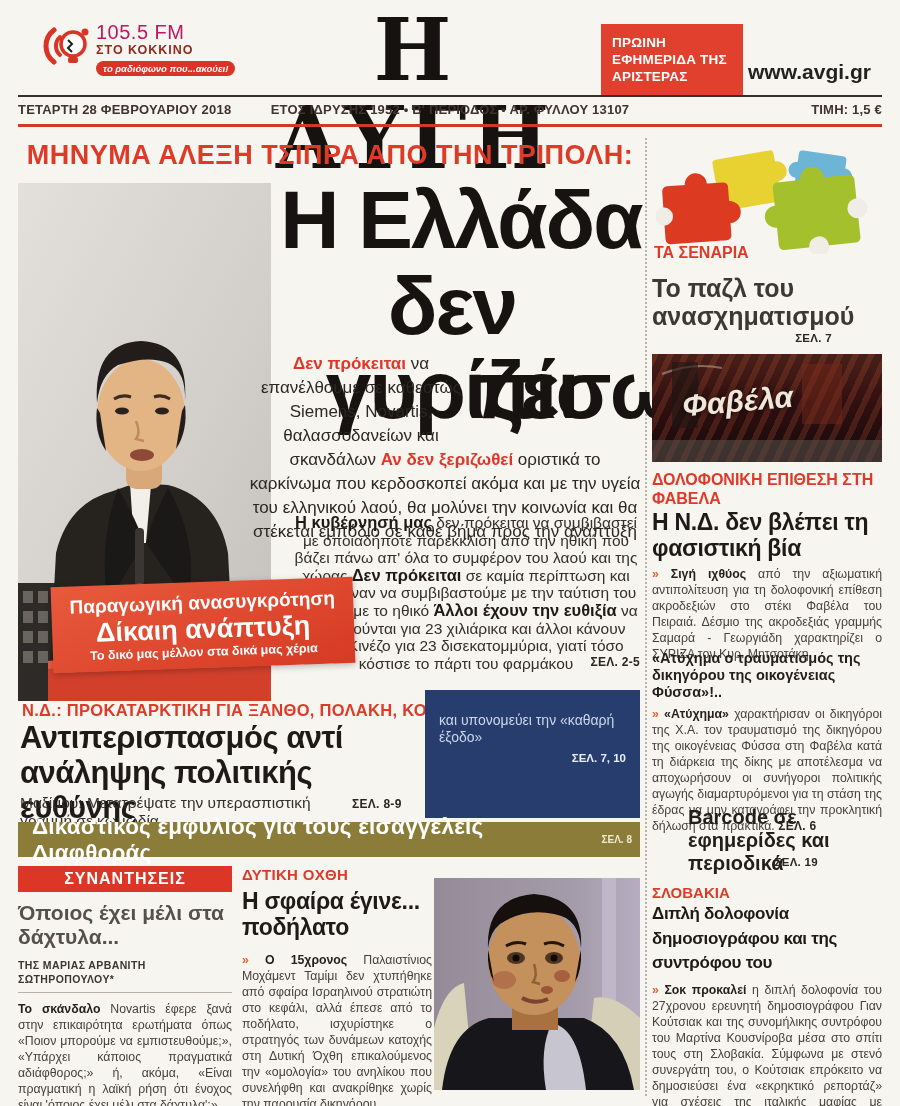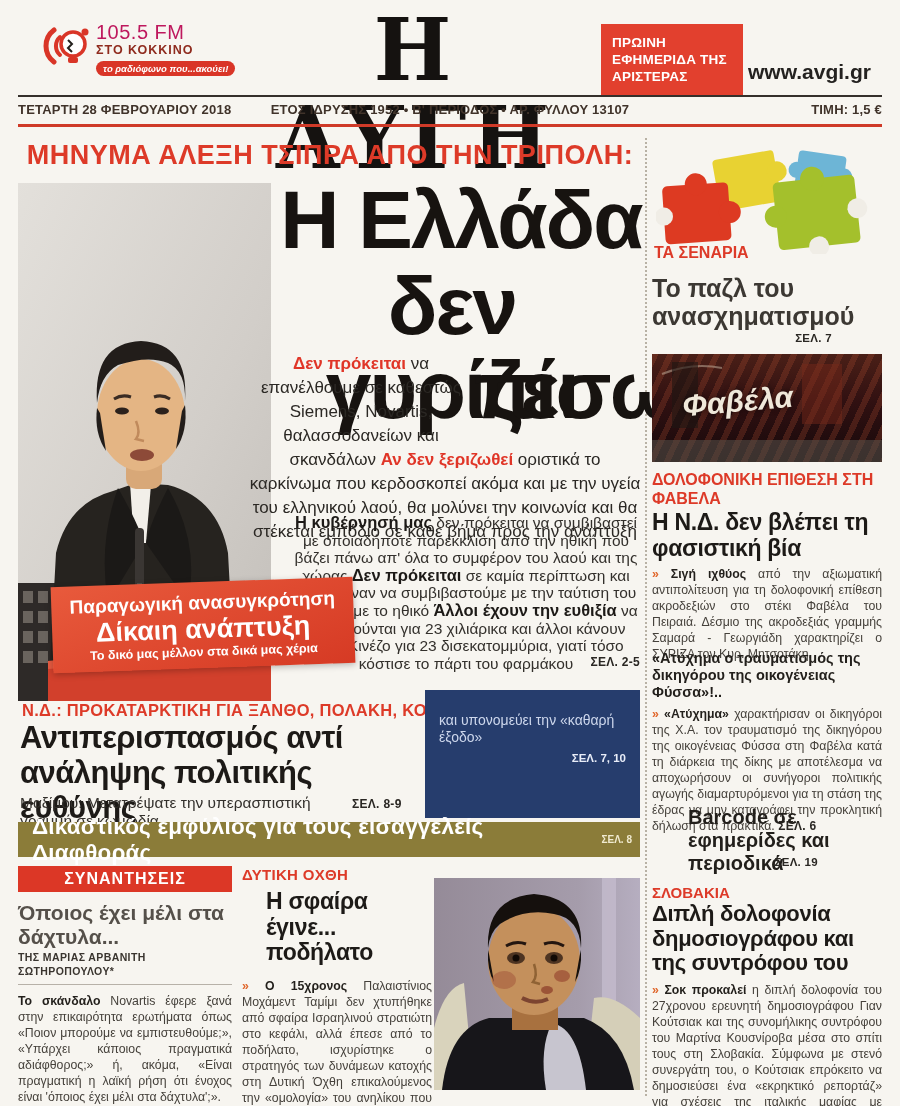--- a/index.html
+++ b/index.html
@@ -44,21 +44,21 @@
   .blue-box{background:var(--navy);color:#fff;padding:13px 14px 10px;}
   .blue-box .t{font-size:22px;line-height:25px;font-weight:800;}
   .blue-box .s{font-size:14px;line-height:17px;color:#cdd7ec;margin-top:9px;}
   .blue-box .p{color:#e8edf8;font-size:11.5px;font-weight:800;text-align:right;margin-top:6px;}
   .olive-bar{background:var(--olive);color:#fff;display:flex;align-items:center;padding:0 8px 0 14px;}
   .olive-bar .t{font-size:22.5px;font-weight:800;letter-spacing:.2px;flex:1;}
   .olive-bar .p{font-size:10px;font-weight:800;color:#f0ead0;}
   
   .meet-head{background:#dc3726;color:#fff;font-weight:800;font-size:16px;letter-spacing:1px;text-align:center;padding:4px 0;}
   .meet-title{font-size:21px;line-height:24px;color:#55504a;font-weight:700;margin-top:9px;}
-  .meet-by{font-size:10.5px;font-weight:800;color:#3a352f;letter-spacing:.4px;line-height:13.5px;margin-top:2px;padding-bottom:6px;border-bottom:1px solid #b7b1a8;}
+  .meet-by{font-size:10.5px;font-weight:800;color:#3a352f;letter-spacing:.4px;line-height:13.5px;margin-top:10px;padding-bottom:6px;border-bottom:1px solid #b7b1a8;}
   .small-body{font-size:12.3px;line-height:16px;color:#45413b;}
   .small-body .chev{color:var(--chev);font-weight:800;}
   .small-body b{color:#221f1b;}
   
   .sec-kicker{font-size:15px;letter-spacing:.3px;}
   .sec-h{font-size:23px;line-height:25.5px;font-weight:800;color:#1d1a17;letter-spacing:-.3px;}
   .subhead{font-size:14.5px;line-height:17px;font-weight:800;color:#221f1b;}
   .dotted-sep{border-left:2px dotted #b8b1a4;}
   .photo-frame{overflow:hidden;}
 </style>
@@ -179,21 +179,21 @@
 <div class="abs" style="left:18px;top:866px;width:214px;">
   <div class="meet-head">ΣΥΝΑΝΤΗΣΕΙΣ</div>
   <div class="meet-title">Όποιος έχει μέλι στα δάχτυλα...</div>
   <div class="meet-by">ΤΗΣ ΜΑΡΙΑΣ ΑΡΒΑΝΙΤΗ ΣΩΤΗΡΟΠΟΥΛΟΥ*</div>
   <p class="small-body just" style="margin-top:8px;"><b>Το σκάνδαλο</b><span> Novartis έφερε ξανά στην επικαιρότητα ερωτήματα όπως «Ποιον μπορούμε να εμπιστευθούμε;», «Υπάρχει κάποιος πραγματικά αδιάφθορος;» ή, ακόμα, «Είναι πραγματική η λαϊκή ρήση ότι ένοχος είναι 'όποιος έχει μέλι στα δάχτυλα';».</span></p>
 
 </div>
 
 <div class="abs" style="left:242px;top:866px;width:190px;">
   <div class="kicker sec-kicker">ΔΥΤΙΚΗ ΟΧΘΗ</div>
-  <div class="sec-h" style="margin-top:6px;margin-left:24px;">Η σφαίρα έγινε... ποδήλατο</div>
+  <div class="sec-h" style="margin-top:6px;">Η σφαίρα έγινε... ποδήλατο</div>
   <p class="small-body just" style="margin-top:12px;"><span class="chev">»</span> <b>Ο 15χρονος</b><span> Παλαιστίνιος Μοχάμεντ Ταμίμι δεν χτυπήθηκε από σφαίρα Ισραηλινού στρατιώτη στο κεφάλι, αλλά έπεσε από το ποδήλατο, ισχυρίστηκε ο στρατηγός των δυνάμεων κατοχής στη Δυτική Όχθη επικαλούμενος την «ομολογία» του ανηλίκου που συνελήφθη και ανακρίθηκε χωρίς την παρουσία δικηγόρου.</span></p>
 
 </div>
 
 <div class="abs photo-frame" style="left:434px;top:878px;width:206px;height:212px;">
   <svg width="206" height="212" viewBox="0 0 206 212">
     <defs>
       <linearGradient id="bg2" x1="0" y1="0" x2="1" y2="0">
         <stop offset="0" stop-color="#958b98"></stop>
           <stop offset=".7" stop-color="#a59cab"></stop>
@@ -273,14 +273,14 @@
 <div class="abs kicker" style="left:652px;top:470px;width:230px;font-size:16px;line-height:19px;">ΔΟΛΟΦΟΝΙΚΗ ΕΠΙΘΕΣΗ ΣΤΗ ΦΑΒΕΛΑ</div>
 <div class="abs sec-h" style="left:652px;top:510px;width:220px;">Η Ν.Δ. δεν βλέπει τη φασιστική βία</div>
 <p class="abs small-body just" style="left:652px;top:566px;width:230px;"><span class="chev">»</span> <b>Σιγή ιχθύος</b><span> από την αξιωματική αντιπολίτευση για τη δολοφονική επίθεση ακροδεξιών στο στέκι Φαβέλα του Πειραιά. Δέσμιο της ακροδεξιάς γραμμής Σαμαρά - Γεωργιάδη χαρακτηρίζει ο ΣΥΡΙΖΑ τον Κυρ. Μητσοτάκη.</span></p>
 <div class="abs subhead" style="left:652px;top:650px;width:225px;">«Ατύχημα ο τραυματισμός της δικηγόρου της οικογένειας Φύσσα»!..</div>
 <p class="abs small-body just" style="left:652px;top:706px;width:230px;"><span class="chev">»</span> <b>«Ατύχημα»</b><span> χαρακτήρισαν οι δικηγόροι της Χ.Α. τον τραυματισμό της δικηγόρου της οικογένειας Φύσσα στη Φαβέλα κατά τη διάρκεια της δίκης με αποτέλεσμα να αποχωρήσουν οι συνήγοροι πολιτικής αγωγής διαμαρτυρόμενοι για τη στάση της έδρας να μην καταγράφει την προκλητική δήλωση στα πρακτικά.</span> <span class="pgref">ΣΕΛ. 6</span></p>
 
 <div class="abs" style="left:688px;top:806px;width:196px;font-size:20px;line-height:23px;font-weight:800;color:#221f1b;">Barcode σε εφημερίδες και περιοδικά</div>
 <div class="abs pgref rt" style="left:688px;top:856px;width:130px;font-size:11.5px;">ΣΕΛ. 19</div>
 
 <div class="abs kicker" style="left:652px;top:884px;font-size:15px;">ΣΛΟΒΑΚΙΑ</div>
-<div class="abs sec-h" style="left:652px;top:902px;width:230px;font-size:22px;line-height:24.5px;">Διπλή δολοφονία δημοσιογράφου και της συντρόφου του</div>
+<div class="abs sec-h" style="left:652px;top:902px;width:230px;font-size:17px;line-height:24.5px;">Διπλή δολοφονία δημοσιογράφου και της συντρόφου του</div>
 <p class="abs small-body just" style="left:652px;top:982px;width:230px;"><span class="chev">»</span> <b>Σοκ προκαλεί</b><span> η διπλή δολοφονία του 27χρονου ερευνητή δημοσιογράφου Γιαν Κούτσιακ και της συνομήλικης συντρόφου του Μαρτίνα Κουσνίροβα μέσα στο σπίτι τους στη Σλοβακία. Σύμφωνα με στενό συνεργάτη του, ο Κούτσιακ επρόκειτο να δημοσιεύσει ένα «εκρηκτικό ρεπορτάζ» για σχέσεις της ιταλικής μαφίας με κορυφαίους πολιτικούς της χώρας.</span> </p>
 
 </body></html>

